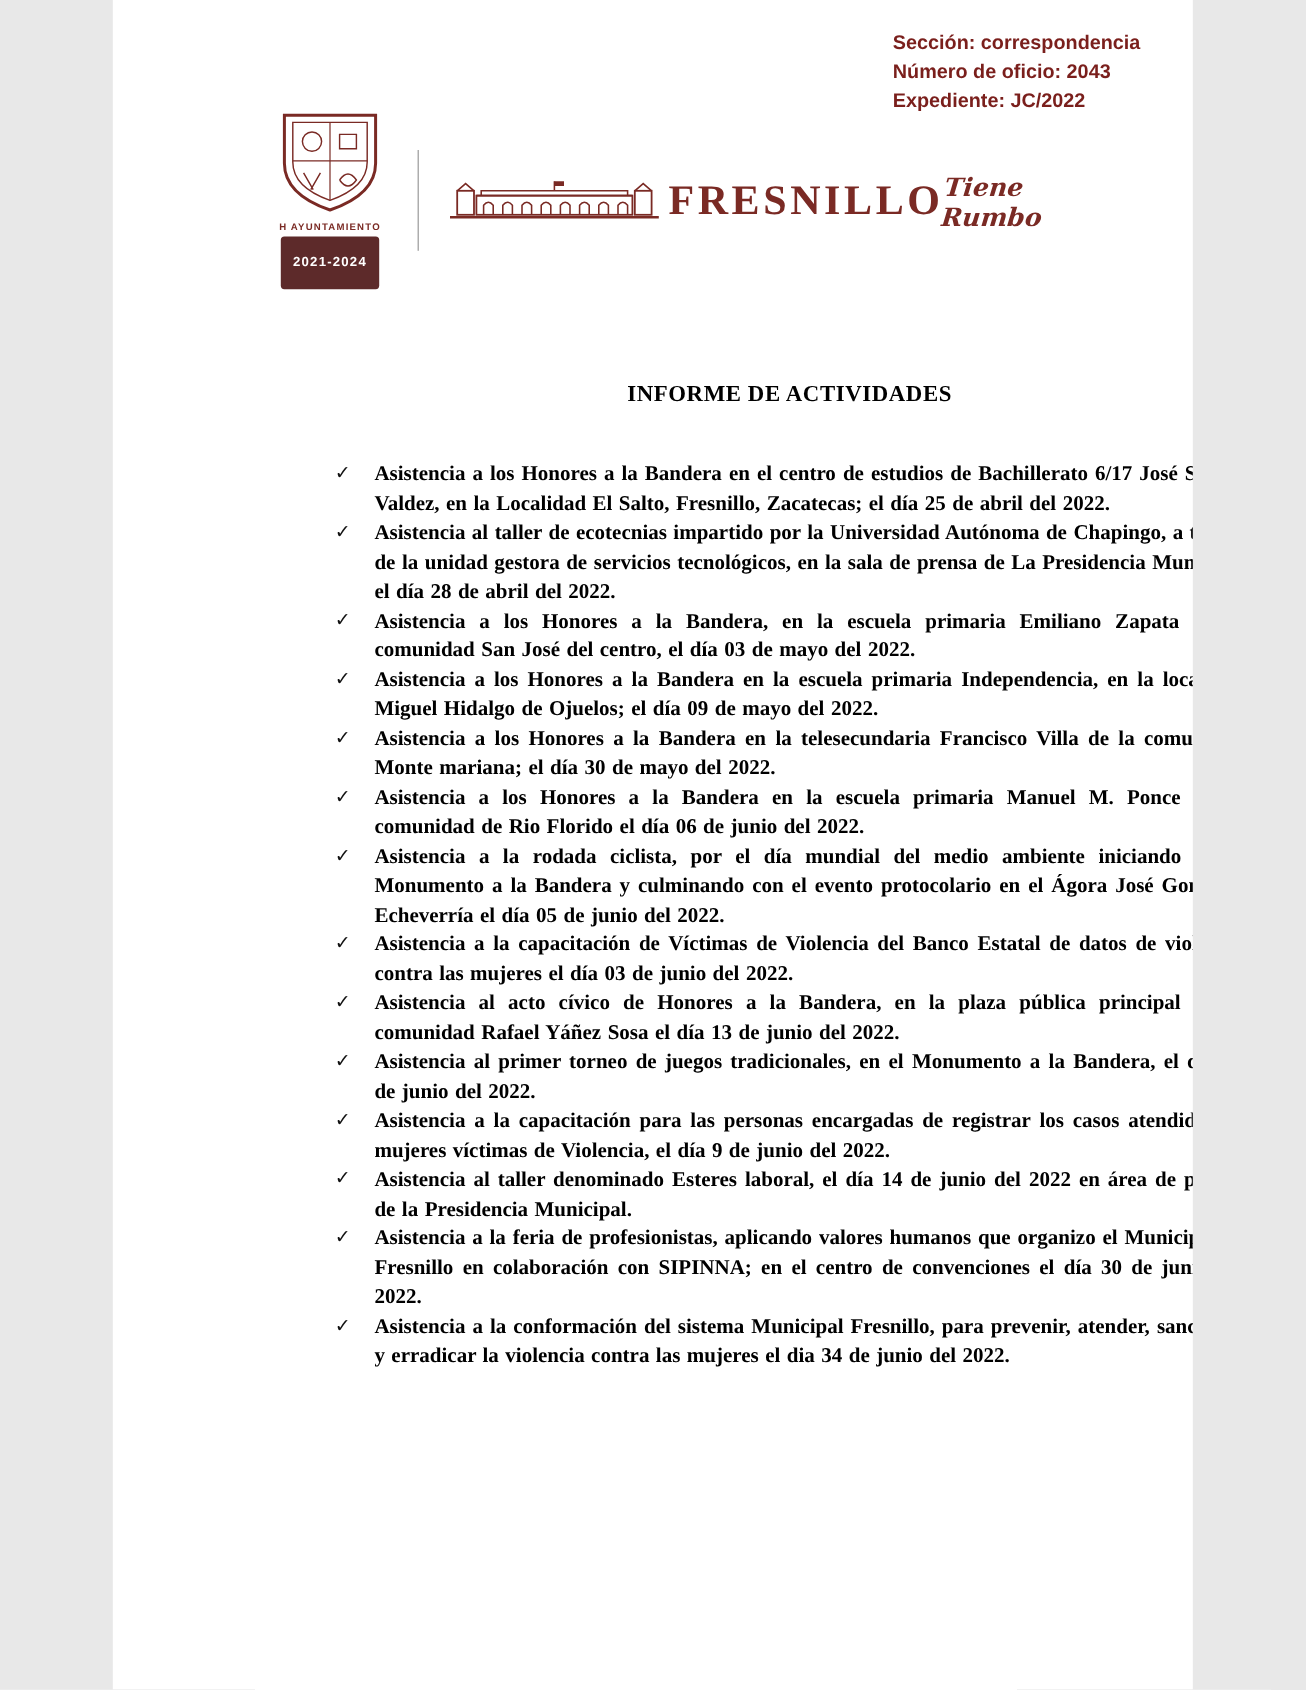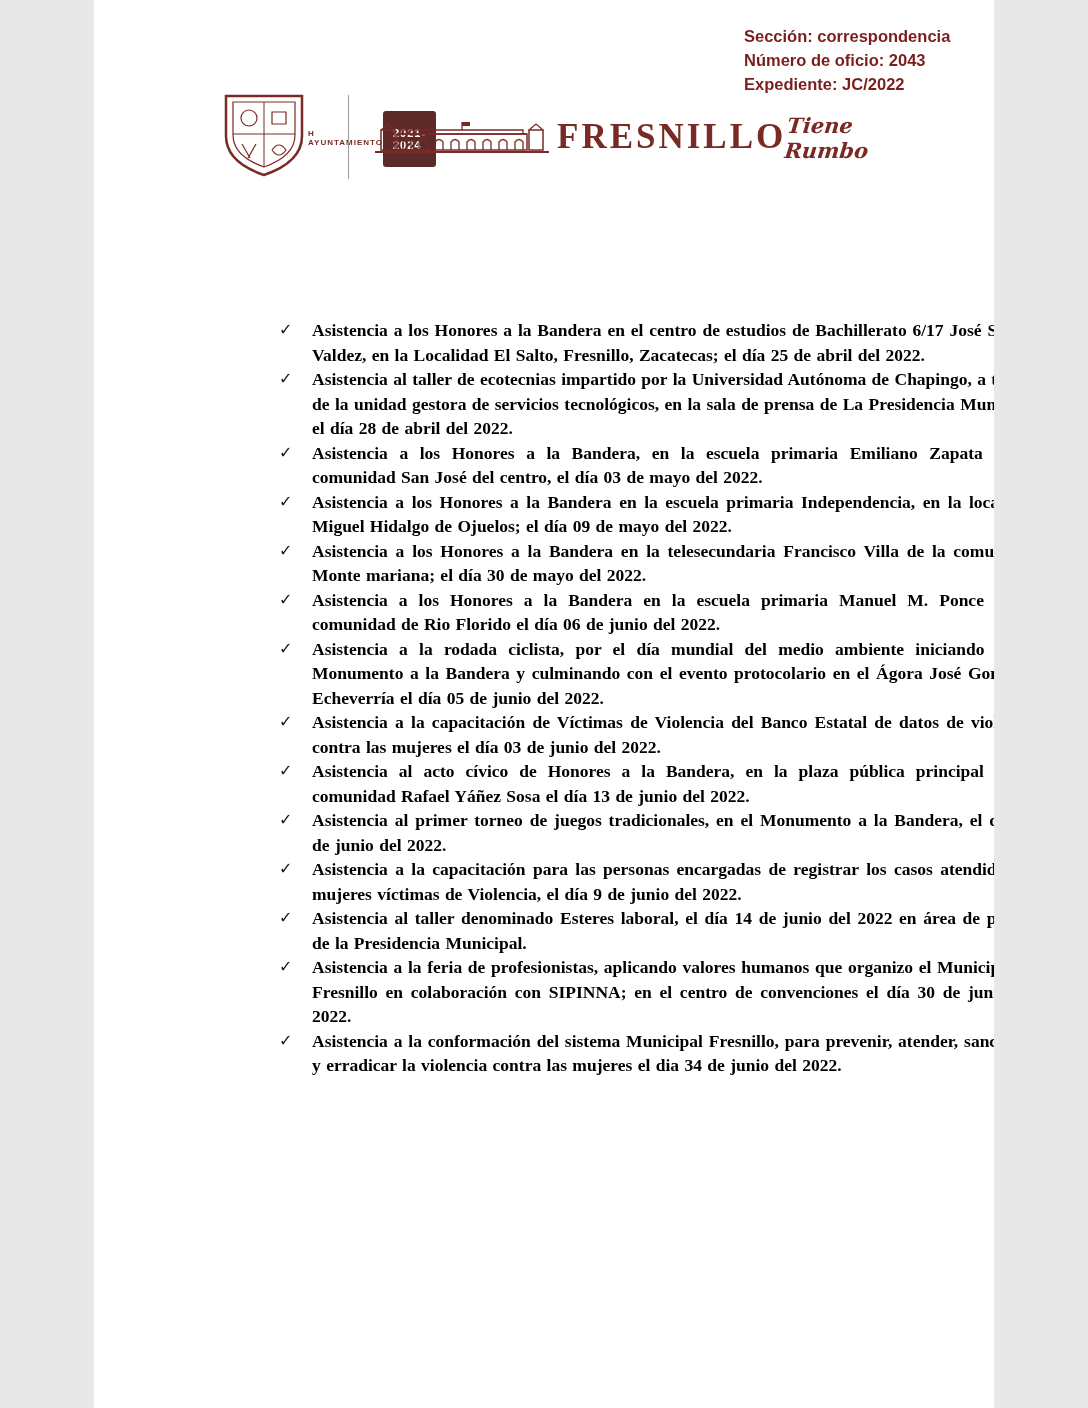--- a/index.html
+++ b/index.html
@@ -31,21 +31,21 @@
   .logo-area {
     position: absolute;
     left: 126px;
     top: 92px;
     display: flex;
     align-items: center;
     gap: 18px;
   }
   .crest {
     display: flex;
-    flex-direction: row;
+    flex-direction: column;
     align-items: center;
     width: 110px;
   }
   .crest-caption {
     font-family: "Liberation Sans", sans-serif;
     font-size: 8px;
     letter-spacing: 1px;
     color: #7a2a24;
     font-weight: 700;
     margin-top: 2px;
@@ -171,20 +171,21 @@
           <line x1="95" y1="14" x2="95" y2="6" stroke="#7a2a24" stroke-width="1.3"></line>
           <path d="M95 6 h8 v4 h-8 z" fill="#7a2a24"></path>
         </svg>
       </span>
       <div class="fresnillo-word">FRESNILLO</div>
       <div class="fresnillo-slogan">Tiene Rumbo</div>
     </div>
   </div>
 
   <div class="doc-body">
+    <div class="doc-title">INFORME DE ACTIVIDADES</div>
     <div class="items">
         <div class="item">
           <span class="check">✓</span>
           <div class="item-text">Asistencia a los Honores a la Bandera en el centro de estudios de Bachillerato 6/17 José Santos Valdez, en la Localidad El Salto, Fresnillo, Zacatecas; el día 25 de abril del 2022.</div>
         </div>
         <div class="item">
           <span class="check">✓</span>
           <div class="item-text">Asistencia al taller de ecotecnias impartido por la Universidad Autónoma de Chapingo, a través de la unidad gestora de servicios tecnológicos, en la sala de prensa de La Presidencia Municipal el día 28 de abril del 2022.</div>
         </div>
         <div class="item">

